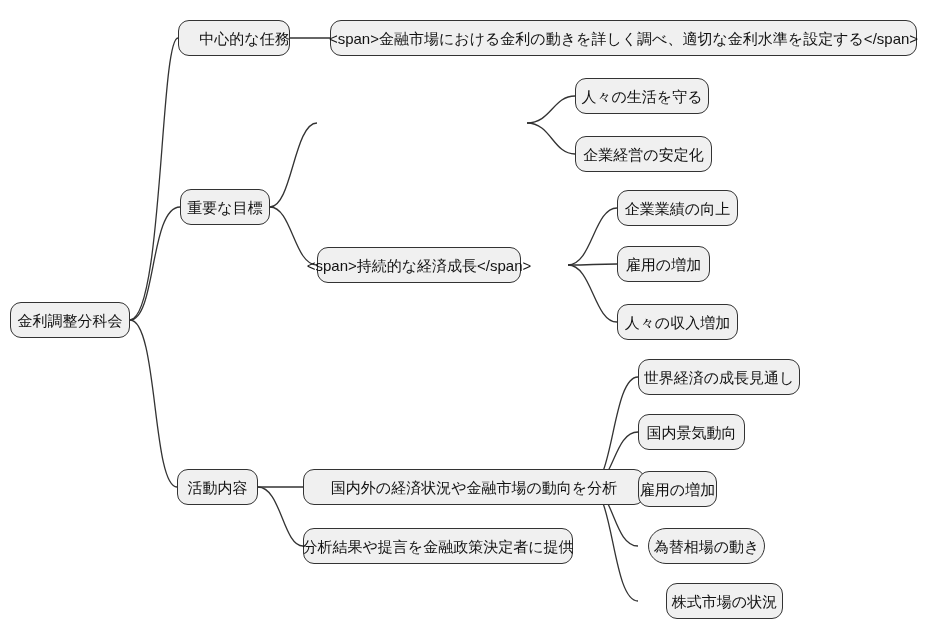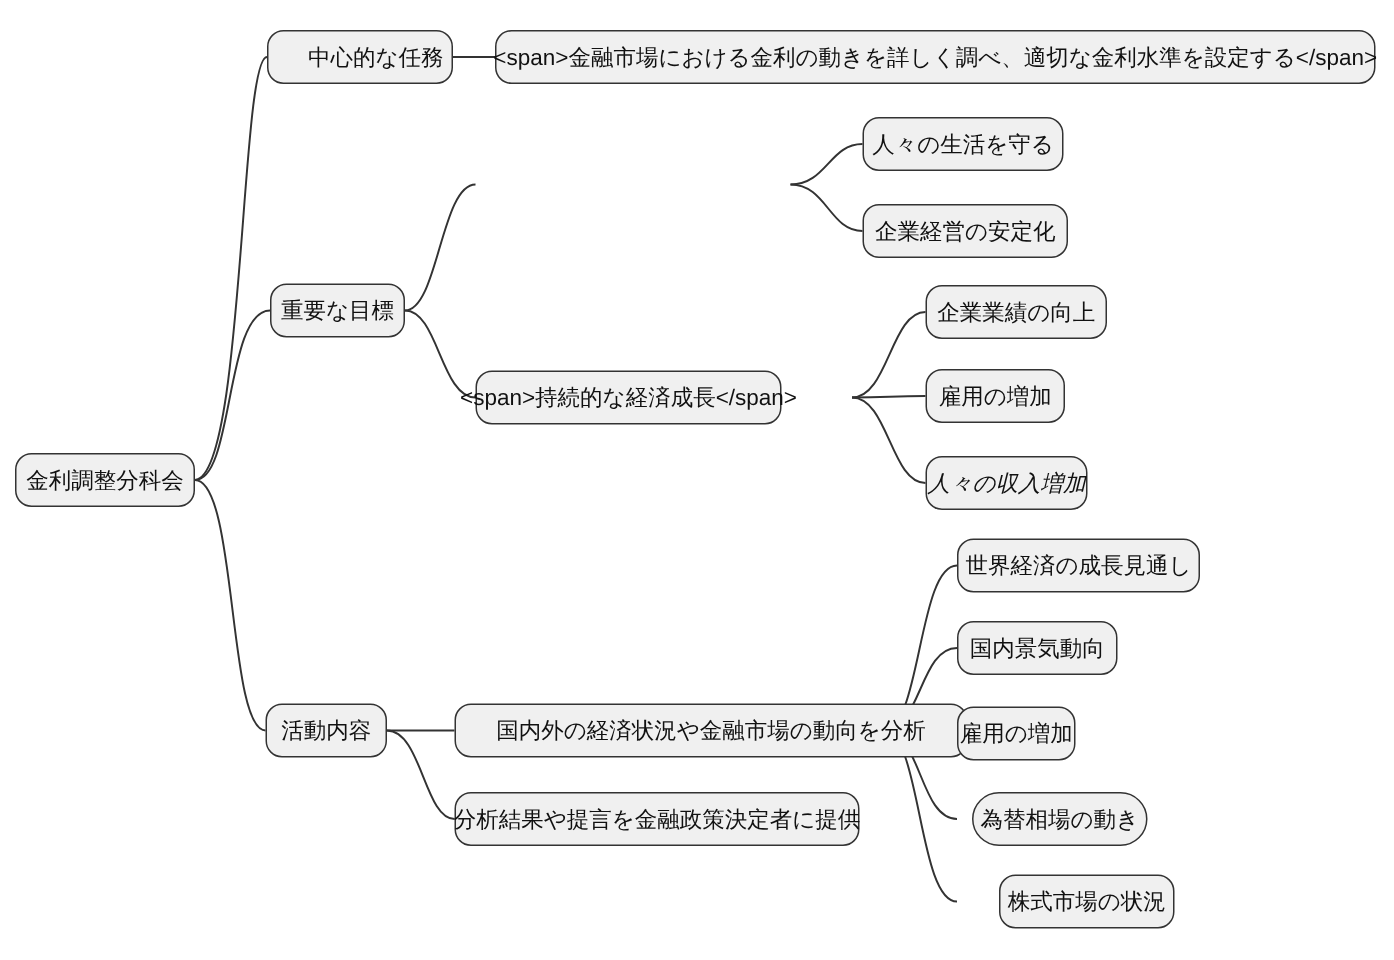--- a/index.html
+++ b/index.html
@@ -64,30 +64,30 @@
     <path d="M258,487 C281,487 283,546 303,546"></path>
     <path d="M589,487 C614,487 612,377 638,377"></path>
     <path d="M589,487 C614,487 613,432 638,432"></path>
     <path d="M589,488 C610,488 615,489 638,489"></path>
     <path d="M589,487 C614,487 613,546 638,546"></path>
     <path d="M589,487 C614,487 612,601 638,601"></path>
   </svg>
 
   <div class="node" style="left:10px;  top:302px; width:120px;">金利調整分科会</div>
 
-  <div class="node" style="left:178px; top:20px;  width:124px;padding-left:21px;">中心的な任務</div>
+  <div class="node" style="left:178px; top:20px;  width:112px;padding-left:21px;">中心的な任務</div>
   <div class="node" style="left:330px; top:20px;  width:587px;">&lt;span&gt;金融市場における金利の動きを詳しく調べ、適切な金利水準を設定する&lt;/span&gt;</div>
 
   <div class="node" style="left:180px; top:189px; width:90px;">重要な目標</div>
   <div class="node" style="left:575px; top:78px;  width:134px;">人々の生活を守る</div>
   <div class="node" style="left:575px; top:136px; width:137px;">企業経営の安定化</div>
   <div class="node" style="left:317px; top:247px; width:204px;">&lt;span&gt;持続的な経済成長&lt;/span&gt;</div>
   <div class="node" style="left:617px; top:190px; width:121px;">企業業績の向上</div>
   <div class="node" style="left:617px; top:246px; width:93px;">雇用の増加</div>
-  <div class="node" style="left:617px; top:304px; width:108px;font-style:italic;">人々の収入増加</div>
+  <div class="node" style="left:617px; top:304px; width:121px;">人々の収入増加</div>
 
   <div class="node" style="left:177px; top:469px; width:81px;">活動内容</div>
   <div class="node" style="left:303px; top:469px; width:342px;">国内外の経済状況や金融市場の動向を分析</div>
   <div class="node" style="left:638px; top:359px; width:162px;">世界経済の成長見通し</div>
   <div class="node" style="left:638px; top:414px; width:107px;">国内景気動向</div>
   <div class="node" style="left:638px; top:471px; width:79px;">雇用の増加</div>
   <div class="node" style="left:648px; top:528px; width:117px;border-radius:18px;">為替相場の動き</div>
   <div class="node" style="left:638px; top:583px; width:117px;margin-left:28px;">株式市場の状況</div>
   <div class="node" style="left:303px; top:528px; width:270px;">分析結果や提言を金融政策決定者に提供</div>
 

